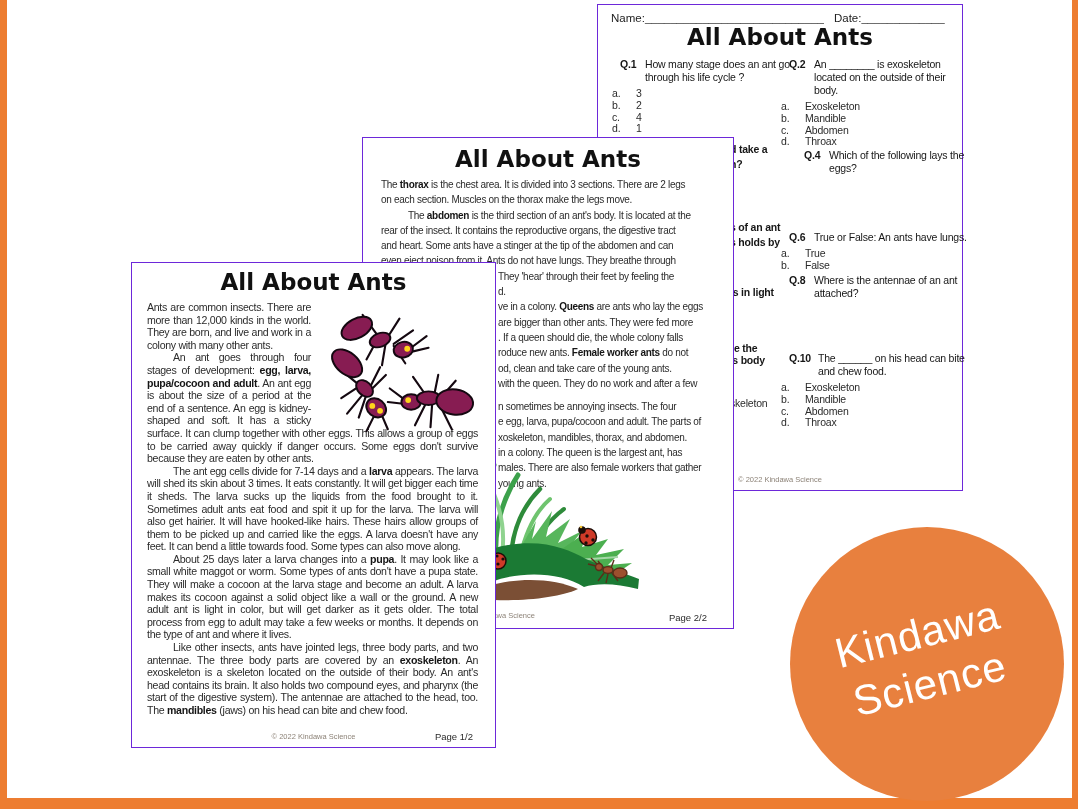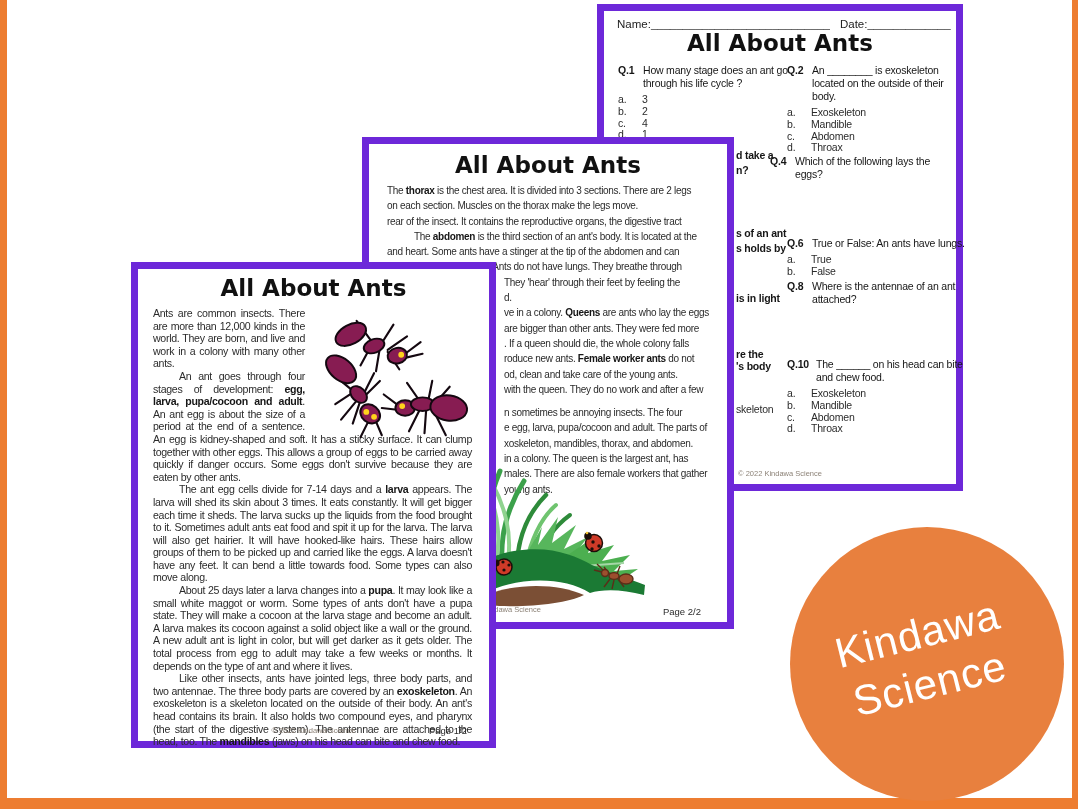--- a/index.html
+++ b/index.html
@@ -3,34 +3,34 @@
 <meta charset="utf-8">
 <style>
   html,body{margin:0;padding:0;background:#ffffff;}
   .canvas{position:relative;width:1078px;height:809px;background:#ffffff;overflow:hidden;
           font-family:"Liberation Sans",sans-serif;color:#2e2e2e;}
   .strip{position:absolute;background:#ED7D31;}
   .strip.left{left:0;top:0;width:7px;height:809px;}
   .strip.right{left:1072px;top:0;width:6px;height:809px;}
   .strip.bottom{left:0;top:798px;width:1078px;height:11px;}
 
-  .sheet{position:absolute;background:#ffffff;border:7px solid #6d28d9;box-sizing:border-box;}
+  .sheet{position:absolute;background:#ffffff;border:1px solid #6d28d9;box-sizing:border-box;}
   .sheet h1{margin:0;text-align:center;font-family:"DejaVu Sans",sans-serif;font-weight:bold;
             color:#111;font-size:23px;line-height:26px;letter-spacing:0px;}
   .b{font-weight:bold;color:#161616;}
 
   
   .quiz{left:597px;top:4px;width:366px;height:487px;z-index:1;}
   .nameline{position:absolute;left:13px;top:7px;font-size:11.5px;color:#222;white-space:nowrap;}
   .nameline .us{letter-spacing:0px;color:#333;}
   .nameline .datelab{margin-left:10px;}
   .quiz h1{position:absolute;left:0;top:19px;width:100%;}
   .q{position:absolute;font-size:10.5px;letter-spacing:-0.2px;}
   .qrow{display:flex;}
-  .qnum{font-weight:bold;color:#161616;width:25px;flex:0 0 25px;line-height:13px;}
+  .qnum{font-weight:bold;color:#161616;width:25px;flex:0 0 25px;line-height:13px;margin-left:8px;}
   .qnum.w{width:29px;flex:0 0 29px;}
   .qlines .ln{font-weight:normal;color:#161616;line-height:13px;white-space:nowrap;}
   .opts{margin-top:4px;}
   .opt{line-height:11.8px;white-space:nowrap;color:#2b2b2b;}
   .opt .ol{display:inline-block;width:24px;}
   .fragq{position:absolute;font-size:10.5px;font-weight:bold;color:#161616;white-space:nowrap;letter-spacing:-0.2px;}
   .fragp{position:absolute;font-size:10.5px;color:#2b2b2b;white-space:nowrap;letter-spacing:-0.2px;}
   .sheetfoot{position:absolute;left:0;bottom:6px;width:100%;text-align:center;
              font-size:7.5px;color:#8d8378;}
   .pagenum{position:absolute;bottom:5px;font-size:9.5px;color:#2b2b2b;}
@@ -111,21 +111,21 @@
             <div class="ln ">body.</div>
           </div>
       </div>
       <div class="opts">
           <div class="opt"><span class="ol">a.</span><span>Exoskeleton</span></div>
           <div class="opt"><span class="ol">b.</span><span>Mandible</span></div>
           <div class="opt"><span class="ol">c.</span><span>Abdomen</span></div>
           <div class="opt"><span class="ol">d.</span><span>Throax</span></div>
         </div>
     </div>
-    <div class="q" style="left:166px;top:144px;width:172px;">
+    <div class="q" style="left:198px;top:144px;width:172px;">
       <div class="qrow">
         <span class="qnum">Q.4</span>
         <div class="qlines">
             <div class="ln ">Which of the following lays the</div>
             <div class="ln ">eggs?</div>
           </div>
       </div>
     </div>
     <div class="q" style="left:183px;top:226px;width:172px;">
       <div class="qrow">
@@ -165,22 +165,22 @@
     </div>
 
     <div class="sheetfoot">© 2022 Kindawa Science</div>
   </section>
 
   <section class="sheet mid">
     <h1>All About Ants</h1>
     <div class="midbody">
         <div class="ln "><span>The </span><span class="b">thorax</span><span> is the chest area. It is divided into 3 sections. There are 2 legs</span></div>
         <div class="ln ">on each section. Muscles on the thorax make the legs move.</div>
+        <div class="ln ind"><span>The </span><span class="b">abdomen</span><span> is the third section of an ant's body. It is located at the</span></div>
         <div class="ln ">rear of the insect. It contains the reproductive organs, the digestive tract</div>
-        <div class="ln ind"><span>The </span><span class="b">abdomen</span><span> is the third section of an ant's body. It is located at the</span></div>
         <div class="ln ">and heart. Some ants have a stinger at the tip of the abdomen and can</div>
         <div class="ln ">even eject poison from it. Ants do not have lungs. They breathe through</div>
         <div class="ln frag">They 'hear' through their feet by feeling the</div>
         <div class="ln frag">d.</div>
         <div class="ln frag"><span>ve in a colony. </span><span class="b">Queens</span><span> are ants who lay the eggs</span></div>
         <div class="ln frag">are bigger than other ants. They were fed more</div>
         <div class="ln frag">. If a queen should die, the whole colony falls</div>
         <div class="ln frag"><span>roduce new ants. </span><span class="b">Female worker ants</span><span> do not</span></div>
         <div class="ln frag">od, clean and take care of the young ants.</div>
         <div class="ln frag">with the queen. They do no work and after a few</div>

